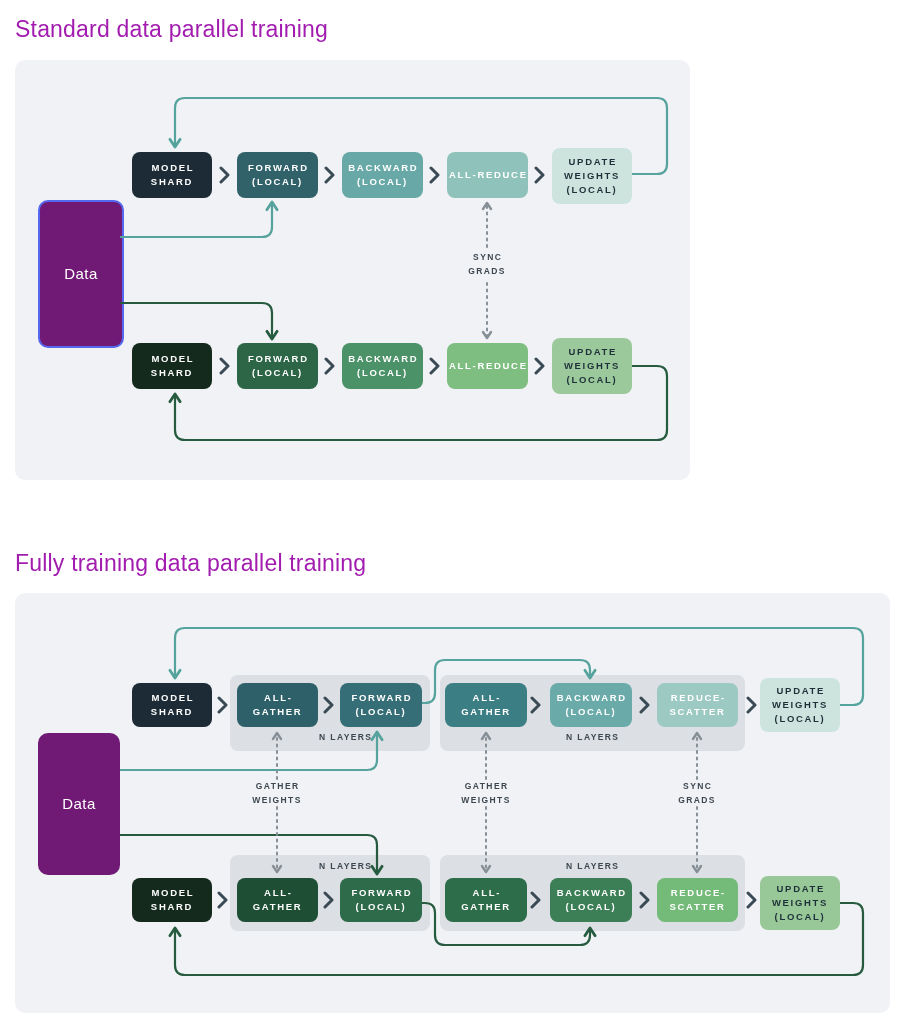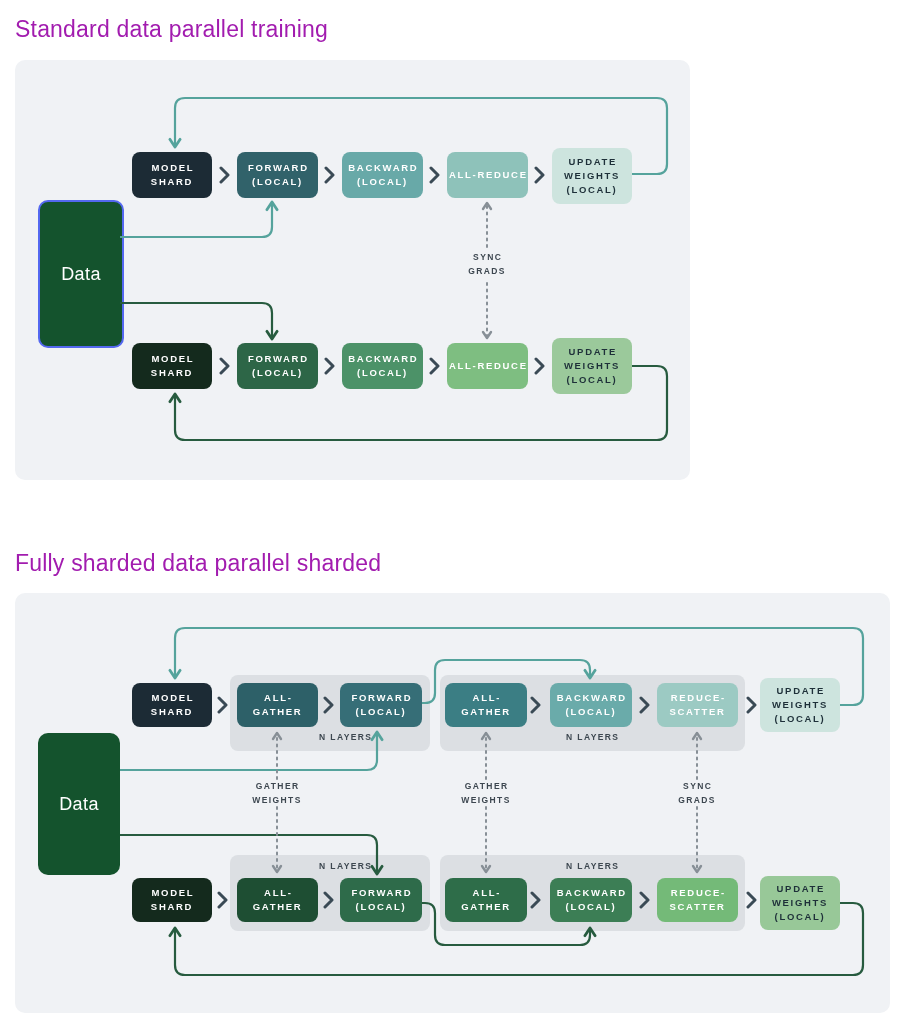--- a/index.html
+++ b/index.html
@@ -12,22 +12,22 @@
   }
   .panel{position:absolute;background:#f0f2f5;border-radius:10px;}
   .group{position:absolute;background:#dcdfe3;border-radius:8px;}
   .node{
     position:absolute;border-radius:8px;display:flex;align-items:center;justify-content:center;
     text-align:center;color:#ffffff;font-size:9.5px;font-weight:bold;letter-spacing:1.7px;
     line-height:1.45;white-space:pre-line;text-indent:1.7px;
   }
   .node.dark-text{color:#1e3039;}
   .data-node{
-    font-size:18px;font-weight:400;letter-spacing:.4px;text-indent:0;
-    background:#14532d;border-radius:10px;
+    font-size:15px;font-weight:400;letter-spacing:.4px;text-indent:0;
+    background:#701a75;border-radius:10px;
   }
   .small-label{
     position:absolute;font-size:8.5px;font-weight:bold;letter-spacing:1.4px;color:#3d4750;
     text-align:center;white-space:pre-line;line-height:1.7;text-indent:1.4px;
   }
   svg.layer{position:absolute;left:0;top:0;pointer-events:none;}
   .chev{position:absolute;width:12px;height:20px;}
 </style>
 </head>
 <body>
@@ -102,21 +102,21 @@
     </defs>
     <path d="M617,114 H642 Q652,114 652,104 V48 Q652,38 642,38 H170 Q160,38 160,48 V87" fill="none" stroke="#55a39c" stroke-width="2.2" marker-end="url(#mt1)"></path>
     <path d="M105,177 H247 Q257,177 257,167 V142" fill="none" stroke="#55a39c" stroke-width="2.2" marker-end="url(#mt1)"></path>
     <path d="M105,243 H247 Q257,243 257,253 V279" fill="none" stroke="#275b3f" stroke-width="2.2" marker-end="url(#mg1)"></path>
     <path d="M617,306 H642 Q652,306 652,316 V370 Q652,380 642,380 H170 Q160,380 160,370 V334" fill="none" stroke="#275b3f" stroke-width="2.2" marker-end="url(#mg1)"></path>
     <path d="M472,187 V143" fill="none" stroke="#878f96" stroke-width="2" stroke-dasharray="2 4.5" stroke-linecap="round" marker-end="url(#md1)"></path>
     <path d="M472,223 V278" fill="none" stroke="#878f96" stroke-width="2" stroke-dasharray="2 4.5" stroke-linecap="round" marker-end="url(#md1)"></path>
   </svg>
 </div>
 
-<div class="title" style="left:15px;top:550px;">Fully sharded data parallel sharded</div>
+<div class="title" style="left:15px;top:550px;">Fully training data parallel training</div>
 
 <div class="panel" style="left:15px;top:593px;width:875px;height:420px;">
 
   <div class="node data-node" style="left:23px;top:140px;width:82px;height:142px;">Data</div>
 
   <div class="group" style="left:215px;top:82px;width:200px;height:76px;"></div>
   <div class="group" style="left:425px;top:82px;width:305px;height:76px;"></div>
   <div class="group" style="left:215px;top:262px;width:200px;height:76px;"></div>
   <div class="group" style="left:425px;top:262px;width:305px;height:76px;"></div>
 

